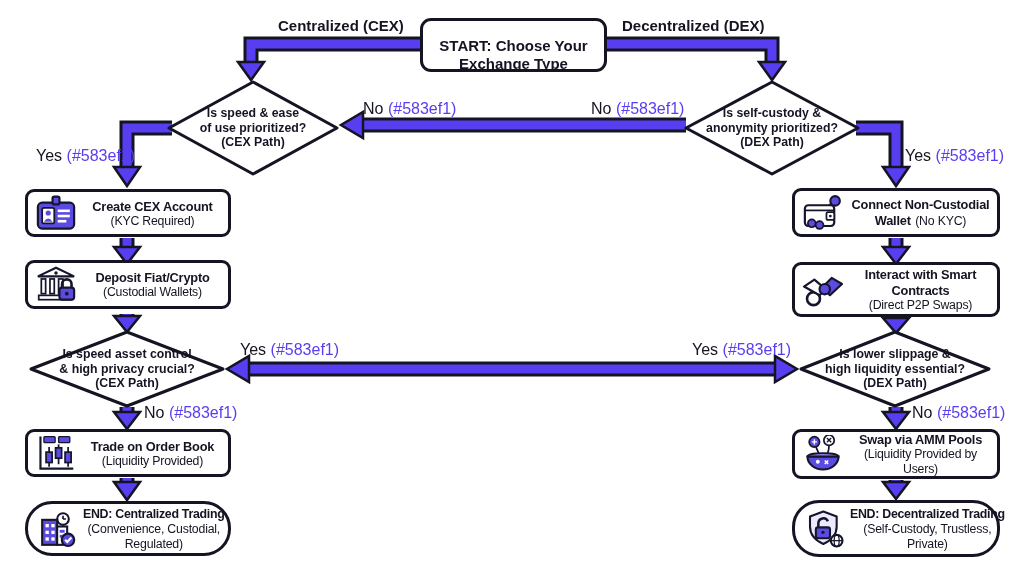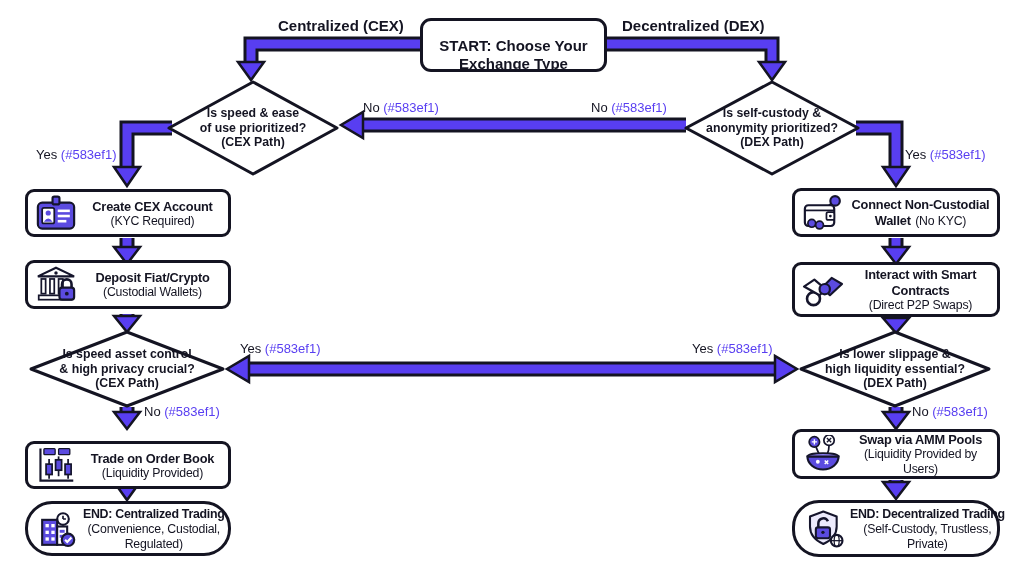--- a/index.html
+++ b/index.html
@@ -5,21 +5,21 @@
   html,body{margin:0;padding:0;background:#fff;}
   #stage{position:relative;width:1024px;height:572px;background:#fff;overflow:hidden;
          font-family:"Liberation Sans",sans-serif;color:#141422;}
   #arrows{position:absolute;left:0;top:0;}
   .a-out{stroke:#141422;stroke-width:15;fill:none;stroke-linejoin:miter;}
   .a-in{stroke:#583ef1;stroke-width:9;fill:none;stroke-linejoin:miter;}
   .a-head{fill:#583ef1;stroke:#141422;stroke-width:2.5;stroke-linejoin:miter;}
   .diamond{fill:#fff;stroke:#141422;stroke-width:3;stroke-linejoin:round;}
   .dtext{position:absolute;width:170px;text-align:center;font-weight:bold;font-size:12.3px;line-height:14.6px;}
   .blabel{position:absolute;font-weight:bold;font-size:15px;white-space:nowrap;}
-  .elabel{position:absolute;font-size:13px;white-space:nowrap;}
+  .elabel{position:absolute;font-size:16px;white-space:nowrap;}
   .elabel .code{color:#583ef1;}
   .startbox{position:absolute;left:420px;top:18px;width:187px;height:54px;background:#fff;
     border:3.5px solid #141422;border-radius:11px;display:flex;align-items:center;justify-content:center;
     box-sizing:border-box;z-index:3;}
   .startbox .t{font-weight:bold;font-size:15px;line-height:18px;text-align:center;width:170px;margin-top:20px;}
   .box{position:absolute;background:#fff;border:3px solid #141422;border-radius:9px;
     display:flex;align-items:center;box-sizing:border-box;padding:2px 5px 2px 7px;gap:5px;z-index:3;}
   .box.end{border-radius:27px;padding-left:10px;}
   .box .icon{flex:0 0 auto;display:flex;align-items:center;}
   .box .txt{flex:1;text-align:center;line-height:15px;}
@@ -182,21 +182,21 @@
         <rect x="28" y="25" width="17" height="14" rx="3" fill="#5b4be0" stroke="#15152c" stroke-width="2.5"></rect>
         <circle cx="36.5" cy="32" r="2.2" fill="#15152c"></circle>
       </svg>
     </span>
     <span class="txt">
       <b class="title">Deposit Fiat/Crypto</b>
       <span class="sub">(Custodial Wallets)</span>
     </span>
   </div>
 
-  <div class="box col-l" style="top:429px;height:48px;margin-top:12px;">
+  <div class="box col-l" style="top:429px;height:48px;">
     <span class="icon">
       <svg width="42" height="38" viewBox="0 0 48 44">
         <path d="M6 3 V40 H44" stroke="#15152c" stroke-width="2.5" fill="none"></path>
         <rect x="10" y="3" width="13" height="7" rx="1" fill="#5b4be0" stroke="#15152c" stroke-width="1.5"></rect>
         <rect x="27" y="3" width="13" height="7" rx="1" fill="#5b4be0" stroke="#15152c" stroke-width="1.5"></rect>
         <line x1="16" y1="15" x2="16" y2="38" stroke="#15152c" stroke-width="2"></line>
         <rect x="12.5" y="21" width="7" height="12" fill="#5b4be0" stroke="#15152c" stroke-width="2"></rect>
         <line x1="27" y1="12" x2="27" y2="35" stroke="#15152c" stroke-width="2"></line>
         <rect x="23.5" y="16" width="7" height="12" fill="#5b4be0" stroke="#15152c" stroke-width="2"></rect>
         <line x1="38" y1="15" x2="38" y2="38" stroke="#15152c" stroke-width="2"></line>

